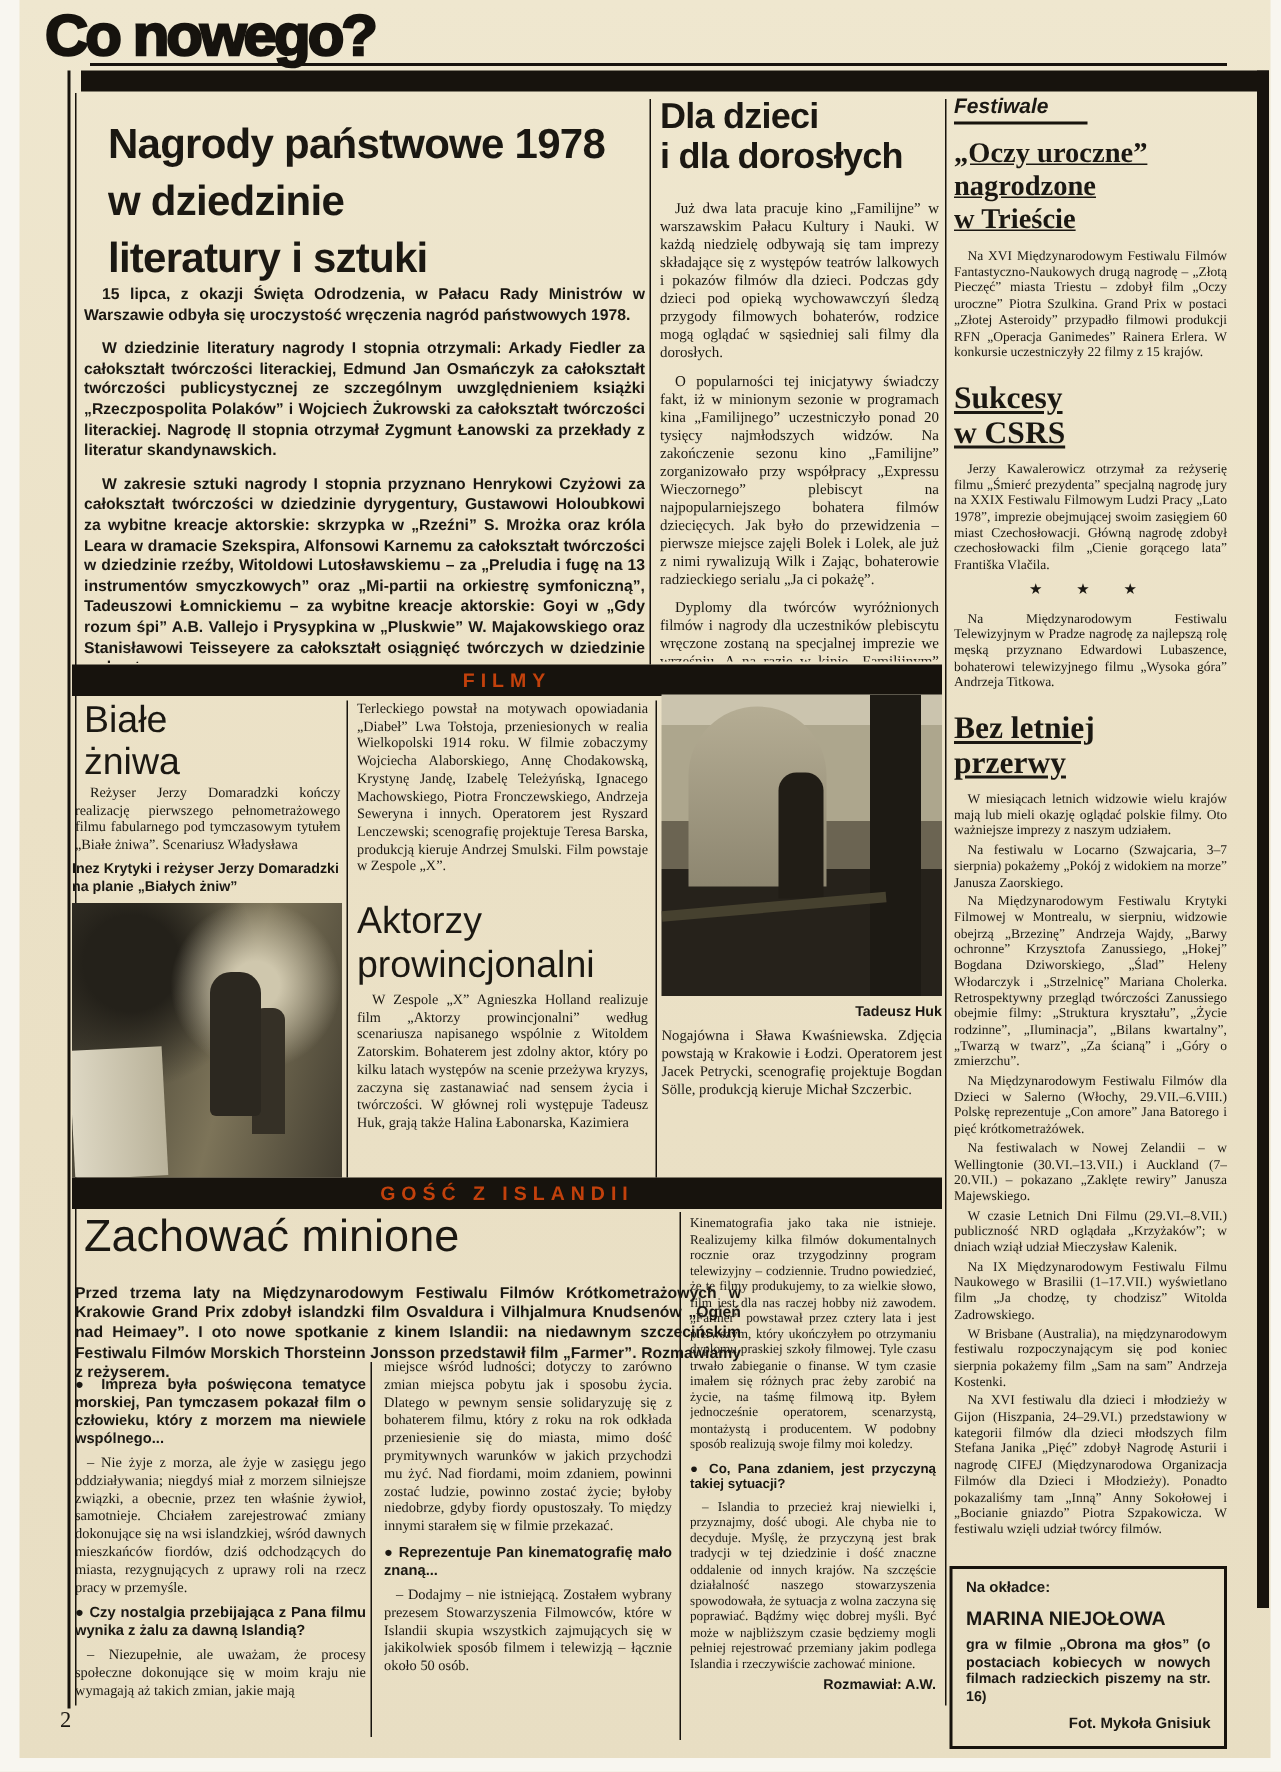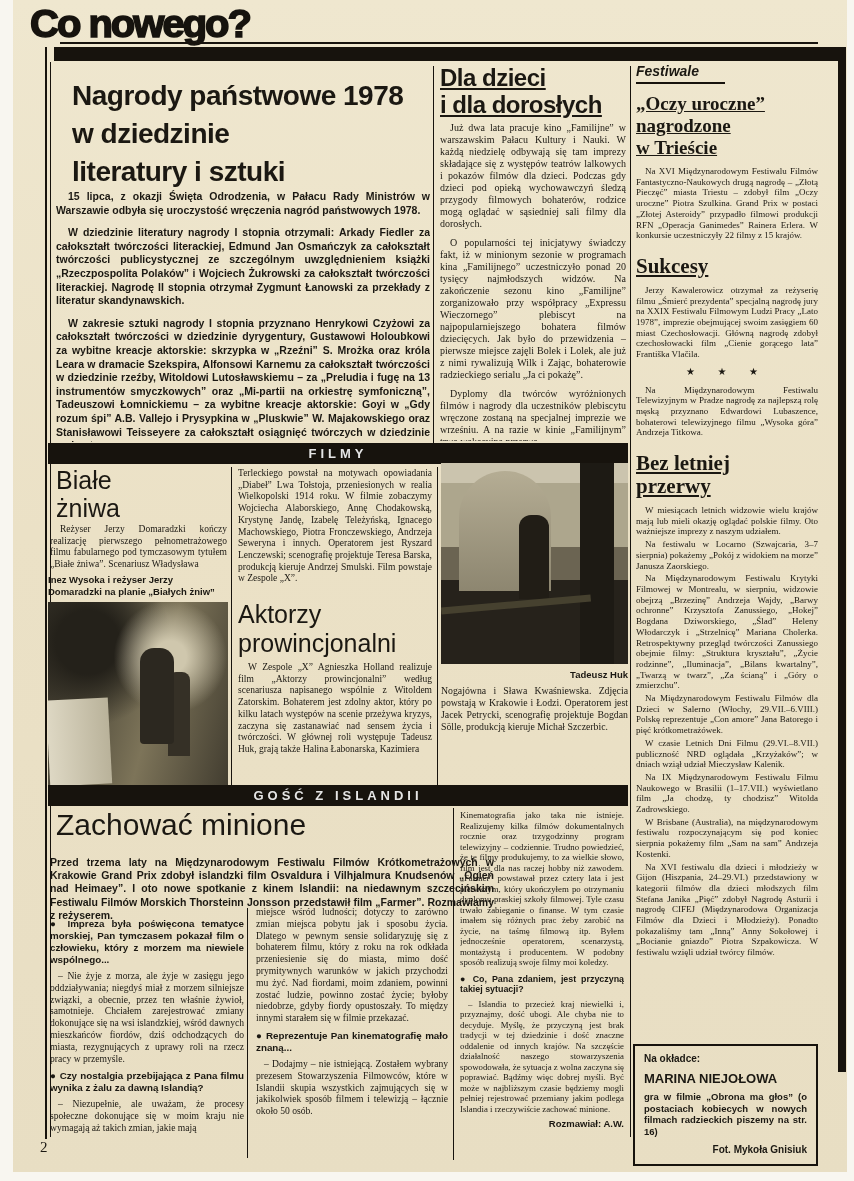--- a/index.html
+++ b/index.html
@@ -6,21 +6,21 @@
   .page{position:relative;width:854px;height:1181px;margin:0 auto;overflow:hidden;
         background:linear-gradient(180deg,#efe7cf 0%,#ebe1c6 45%,#e8dec3 100%);
         color:#1b1812;font-family:"Liberation Serif",serif;}
   .abs{position:absolute;}
   .ink{background:#17130d;}
   .white-strip{background:#f8f6f0;}
 
   .logo{left:30px;top:2px;font:700 40px/44px "Liberation Sans",sans-serif;
         letter-spacing:-2px;color:#16130e;-webkit-text-stroke:1.6px #16130e;transform:scaleY(.96);}
 
-  .section-bar{position:absolute;background:#17130d;color:#e5e5e5;
+  .section-bar{position:absolute;background:#17130d;color:#c2410c;
         font:700 13px/21px "Liberation Sans",sans-serif;text-align:center;letter-spacing:4px;}
 
   
   .awards-title{left:57px;top:62px;width:374px;}
   .awards-title span{display:block;font:700 28px/38px "Liberation Sans",sans-serif;letter-spacing:-.5px;}
   .awards-body{left:56px;top:190px;width:374px;height:252px;overflow:hidden;}
   .awards-body p{margin:0 0 9px;font:700 10.5px/13.6px "Liberation Sans",sans-serif;
         text-align:justify;text-indent:12px;}
 
   
@@ -122,72 +122,74 @@
     <span>w dziedzinie</span>
     <span>literatury i sztuki</span>
   </h1>
   <div class="abs awards-body">
     <p>15 lipca, z okazji Święta Odrodzenia, w Pałacu Rady Ministrów w Warszawie odbyła się uroczystość wręczenia nagród państwowych 1978.</p>
     <p>W dziedzinie literatury nagrody I stopnia otrzymali: Arkady Fiedler za całokształt twórczości literackiej, Edmund Jan Osmańczyk za całokształt twórczości publicystycznej ze szczególnym uwzględnieniem książki „Rzeczpospolita Polaków” i Wojciech Żukrowski za całokształt twórczości literackiej. Nagrodę II stopnia otrzymał Zygmunt Łanowski za przekłady z literatur skandynawskich.</p>
     <p>W zakresie sztuki nagrody I stopnia przyznano Henrykowi Czyżowi za całokształt twórczości w dziedzinie dyrygentury, Gustawowi Holoubkowi za wybitne kreacje aktorskie: skrzypka w „Rzeźni” S. Mrożka oraz króla Leara w dramacie Szekspira, Alfonsowi Karnemu za całokształt twórczości w dziedzinie rzeźby, Witoldowi Lutosławskiemu – za „Preludia i fugę na 13 instrumentów smyczkowych” oraz „Mi-partii na orkiestrę symfoniczną”, Tadeuszowi Łomnickiemu – za wybitne kreacje aktorskie: Goyi w „Gdy rozum śpi” A.B. Vallejo i Prysypkina w „Pluskwie” W. Majakowskiego oraz Stanisławowi Teisseyere za całokształt osiągnięć twórczych w dziedzinie malarstwa.</p>
   </div>
 
   <div class="abs children">
-    <h2 class="ttl" style="margin:0 0 4px;text-decoration:underline;">
+    <h2 class="ttl" style="margin:0 0 16px;">
       <span>Dla dzieci</span>
       <span>i dla dorosłych</span>
     </h2>
     <p>Już dwa lata pracuje kino „Familijne” w warszawskim Pałacu Kultury i Nauki. W każdą niedzielę odbywają się tam imprezy składające się z występów teatrów lalkowych i pokazów filmów dla dzieci. Podczas gdy dzieci pod opieką wychowawczyń śledzą przygody filmowych bohaterów, rodzice mogą oglądać w sąsiedniej sali filmy dla dorosłych.</p>
     <p>O popularności tej inicjatywy świadczy fakt, iż w minionym sezonie w programach kina „Familijnego” uczestniczyło ponad 20 tysięcy najmłodszych widzów. Na zakończenie sezonu kino „Familijne” zorganizowało przy współpracy „Expressu Wieczornego” plebiscyt na najpopularniejszego bohatera filmów dziecięcych. Jak było do przewidzenia – pierwsze miejsce zajęli Bolek i Lolek, ale już z nimi rywalizują Wilk i Zając, bohaterowie radzieckiego serialu „Ja ci pokażę”.</p>
     <p>Dyplomy dla twórców wyróżnionych filmów i nagrody dla uczestników plebiscytu wręczone zostaną na specjalnej imprezie we wrześniu. A na razie w kinie „Familijnym” trwa wakacyjna przerwa.</p>
   </div>
 
   <div class="abs fest">
     <div class="kicker">Festiwale</div>
     <h3 class="big1">
       <span>„Oczy uroczne”</span>
       <span>nagrodzone</span>
       <span>w Trieście</span>
     </h3>
     <p>Na XVI Międzynarodowym Festiwalu Filmów Fantastyczno-Naukowych drugą nagrodę – „Złotą Pieczęć” miasta Triestu – zdobył film „Oczy uroczne” Piotra Szulkina. Grand Prix w postaci „Złotej Asteroidy” przypadło filmowi produkcji RFN „Operacja Ganimedes” Rainera Erlera. W konkursie uczestniczyły 22 filmy z 15 krajów.</p>
     <h3 class="big2 later">
       <span>Sukcesy</span>
+      <span>w CSRS</span>
     </h3>
     <p>Jerzy Kawalerowicz otrzymał za reżyserię filmu „Śmierć prezydenta” specjalną nagrodę jury na XXIX Festiwalu Filmowym Ludzi Pracy „Lato 1978”, imprezie obejmującej swoim zasięgiem 60 miast Czechosłowacji. Główną nagrodę zdobył czechosłowacki film „Cienie gorącego lata” Františka Vlačila.</p>
     <p class="stars">★ ★ ★</p>
     <p>Na Międzynarodowym Festiwalu Telewizyjnym w Pradze nagrodę za najlepszą rolę męską przyznano Edwardowi Lubaszence, bohaterowi telewizyjnego filmu „Wysoka góra” Andrzeja Titkowa.</p>
     <h3 class="big2 later">
       <span>Bez letniej</span>
       <span>przerwy</span>
     </h3>
     <p>W miesiącach letnich widzowie wielu krajów mają lub mieli okazję oglądać polskie filmy. Oto ważniejsze imprezy z naszym udziałem.</p>
     <p>Na festiwalu w Locarno (Szwajcaria, 3–7 sierpnia) pokażemy „Pokój z widokiem na morze” Janusza Zaorskiego.</p>
     <p>Na Międzynarodowym Festiwalu Krytyki Filmowej w Montrealu, w sierpniu, widzowie obejrzą „Brzezinę” Andrzeja Wajdy, „Barwy ochronne” Krzysztofa Zanussiego, „Hokej” Bogdana Dziworskiego, „Ślad” Heleny Włodarczyk i „Strzelnicę” Mariana Cholerka. Retrospektywny przegląd twórczości Zanussiego obejmie filmy: „Struktura kryształu”, „Życie rodzinne”, „Iluminacja”, „Bilans kwartalny”, „Twarzą w twarz”, „Za ścianą” i „Góry o zmierzchu”.</p>
     <p>Na Międzynarodowym Festiwalu Filmów dla Dzieci w Salerno (Włochy, 29.VII.–6.VIII.) Polskę reprezentuje „Con amore” Jana Batorego i pięć krótkometrażówek.</p>
+    <p>Na festiwalach w Nowej Zelandii – w Wellingtonie (30.VI.–13.VII.) i Auckland (7–20.VII.) – pokazano „Zaklęte rewiry” Janusza Majewskiego.</p>
     <p>W czasie Letnich Dni Filmu (29.VI.–8.VII.) publiczność NRD oglądała „Krzyżaków”; w dniach wziął udział Mieczysław Kalenik.</p>
     <p>Na IX Międzynarodowym Festiwalu Filmu Naukowego w Brasilii (1–17.VII.) wyświetlano film „Ja chodzę, ty chodzisz” Witolda Zadrowskiego.</p>
     <p>W Brisbane (Australia), na międzynarodowym festiwalu rozpoczynającym się pod koniec sierpnia pokażemy film „Sam na sam” Andrzeja Kostenki.</p>
     <p>Na XVI festiwalu dla dzieci i młodzieży w Gijon (Hiszpania, 24–29.VI.) przedstawiony w kategorii filmów dla dzieci młodszych film Stefana Janika „Pięć” zdobył Nagrodę Asturii i nagrodę CIFEJ (Międzynarodowa Organizacja Filmów dla Dzieci i Młodzieży). Ponadto pokazaliśmy tam „Inną” Anny Sokołowej i „Bocianie gniazdo” Piotra Szpakowicza. W festiwalu wzięli udział twórcy filmów.</p>
   </div>
 
   <div class="abs cover-box">
     <div class="lbl">Na okładce:</div>
     <div class="nm">MARINA NIEJOŁOWA</div>
     <div class="tx">gra w filmie „Obrona ma głos” (o postaciach kobiecych w nowych filmach radzieckich piszemy na str. 16)</div>
     <div class="cr">Fot. Mykoła Gnisiuk</div>
   </div>
 
   <div class="section-bar" style="left:48px;top:443px;width:580px;height:21px;">FILMY</div>
 
   <h2 class="abs biale-title" style="margin:0;">
     <span>Białe</span>
     <span>żniwa</span>
   </h2>
   <p class="abs biale-text" style="margin:0;">Reżyser Jerzy Domaradzki kończy realizację pierwszego pełnometrażowego filmu fabularnego pod tymczasowym tytułem „Białe żniwa”. Scenariusz Władysława</p>
-  <p class="abs biale-caption" style="margin:0;">Inez Wysoka i reżyser Jerzy Domaradzki na planie „Białych żniw”</p>
+  <p class="abs biale-caption" style="margin:0;">Inez Krytyki i reżyser Jerzy Domaradzki na planie „Białych żniw”</p>
   <div class="abs photo photo-left">
     <div class="curtain"></div>
     <div class="figure"></div>
   </div>
 
   <p class="abs mid-cont" style="margin:0;">Terleckiego powstał na motywach opowiadania „Diabeł” Lwa Tołstoja, przeniesionych w realia Wielkopolski 1914 roku. W filmie zobaczymy Wojciecha Alaborskiego, Annę Chodakowską, Krystynę Jandę, Izabelę Teleżyńską, Ignacego Machowskiego, Piotra Fronczewskiego, Andrzeja Seweryna i innych. Operatorem jest Ryszard Lenczewski; scenografię projektuje Teresa Barska, produkcją kieruje Andrzej Smulski. Film powstaje w Zespole „X”.</p>
   <h2 class="abs aktorzy-title" style="margin:0;">
     <span>Aktorzy</span>
     <span>prowincjonalni</span>
   </h2>

